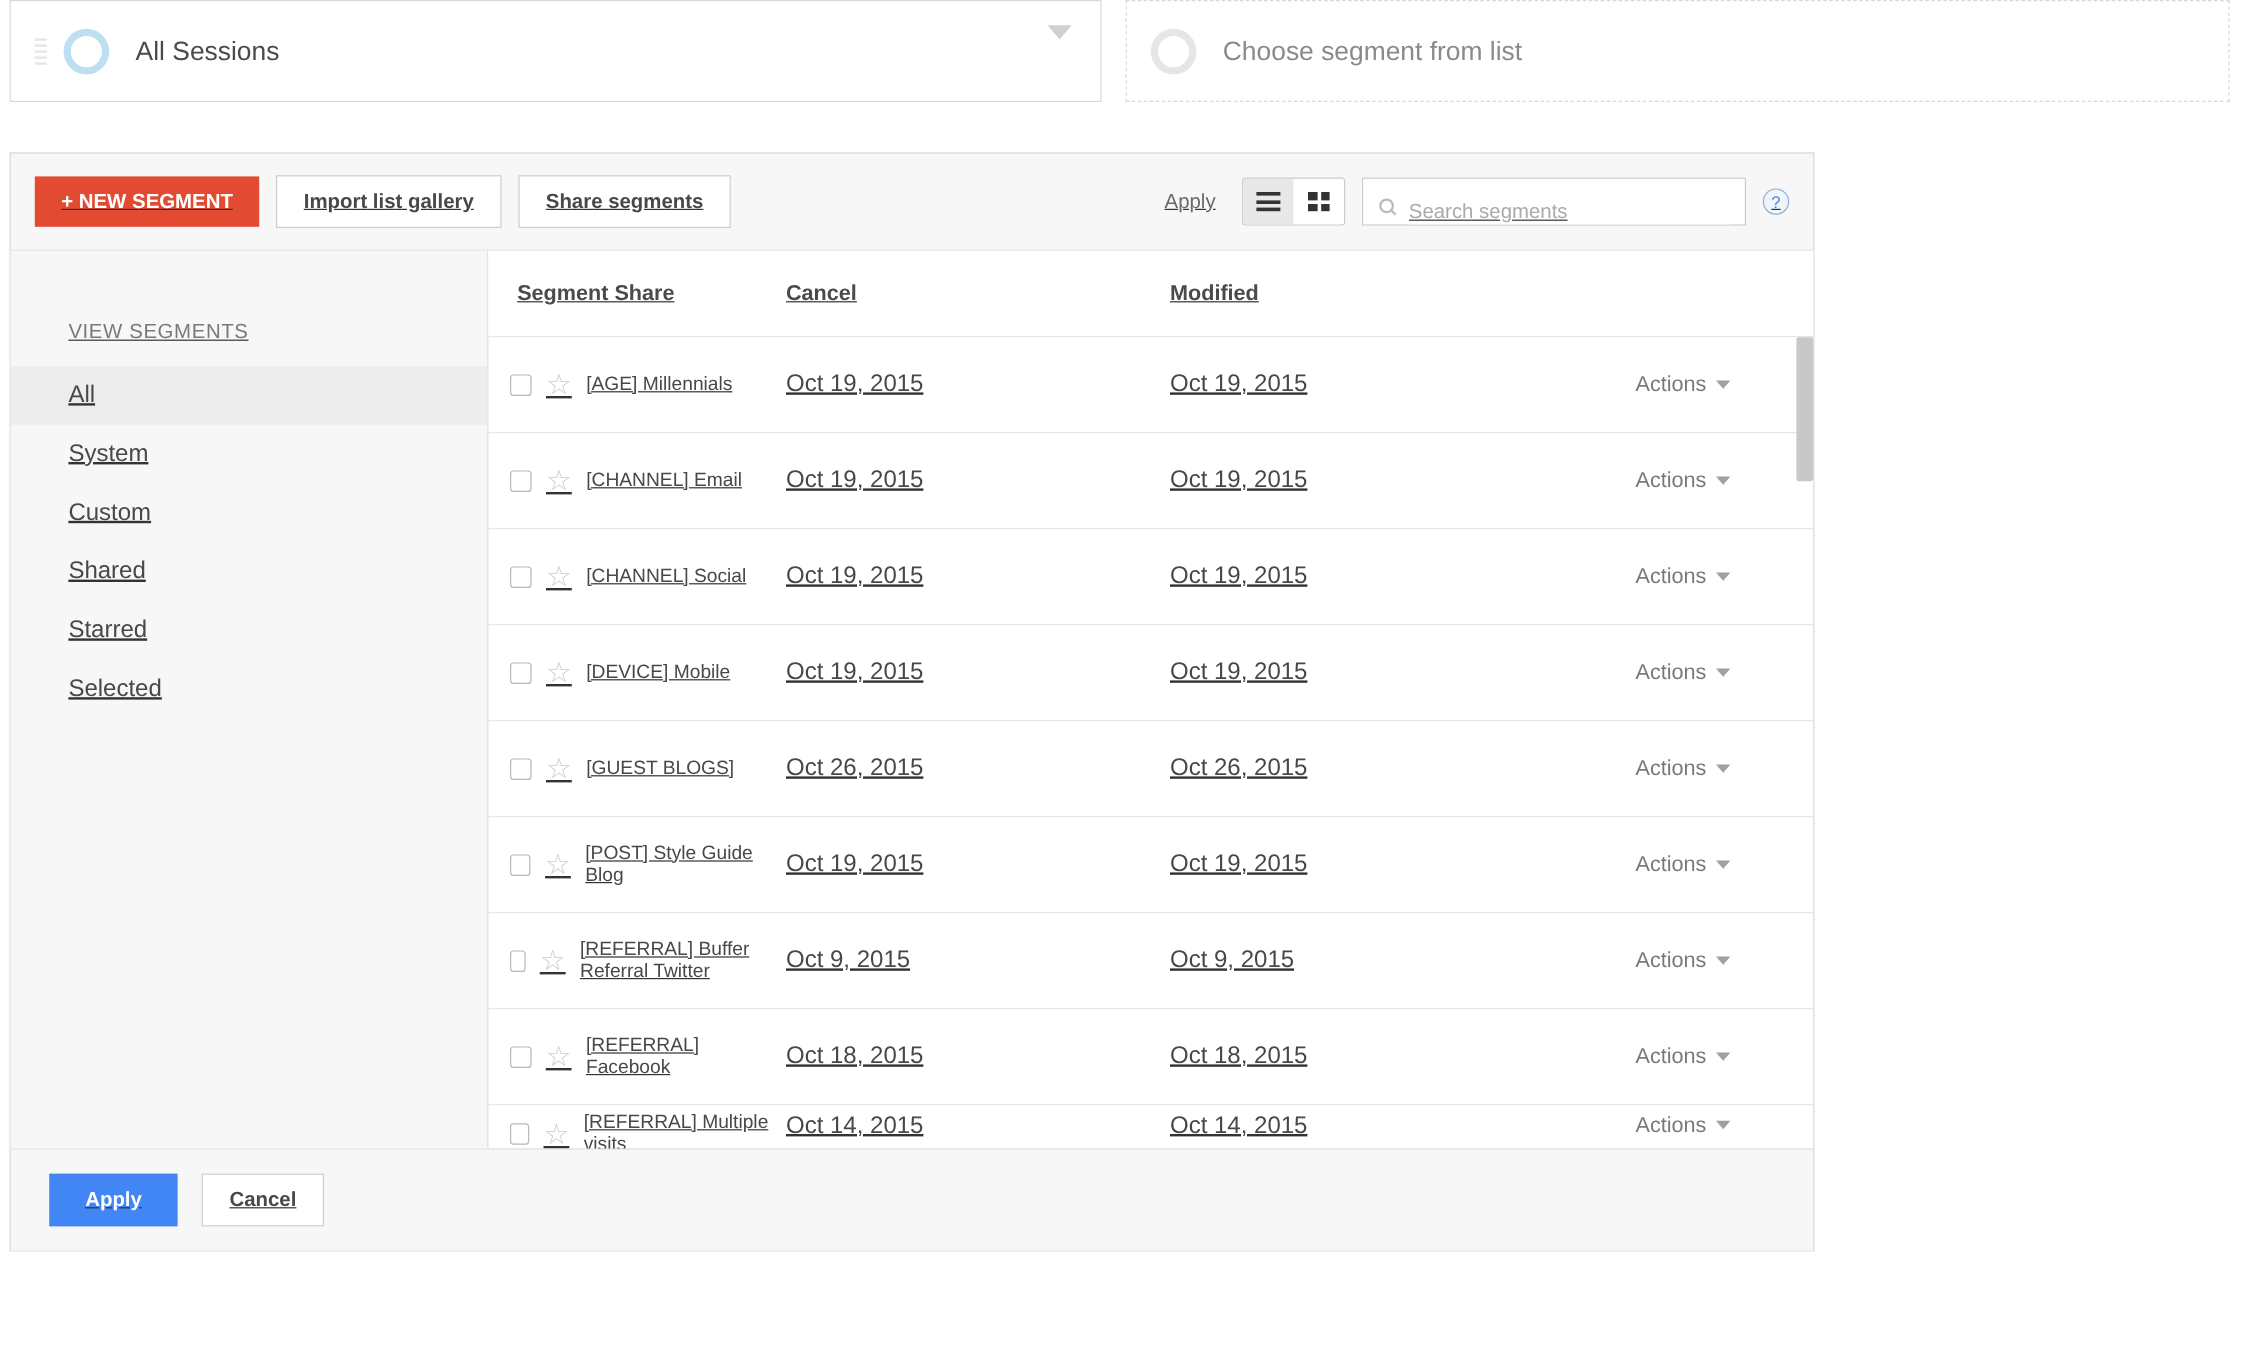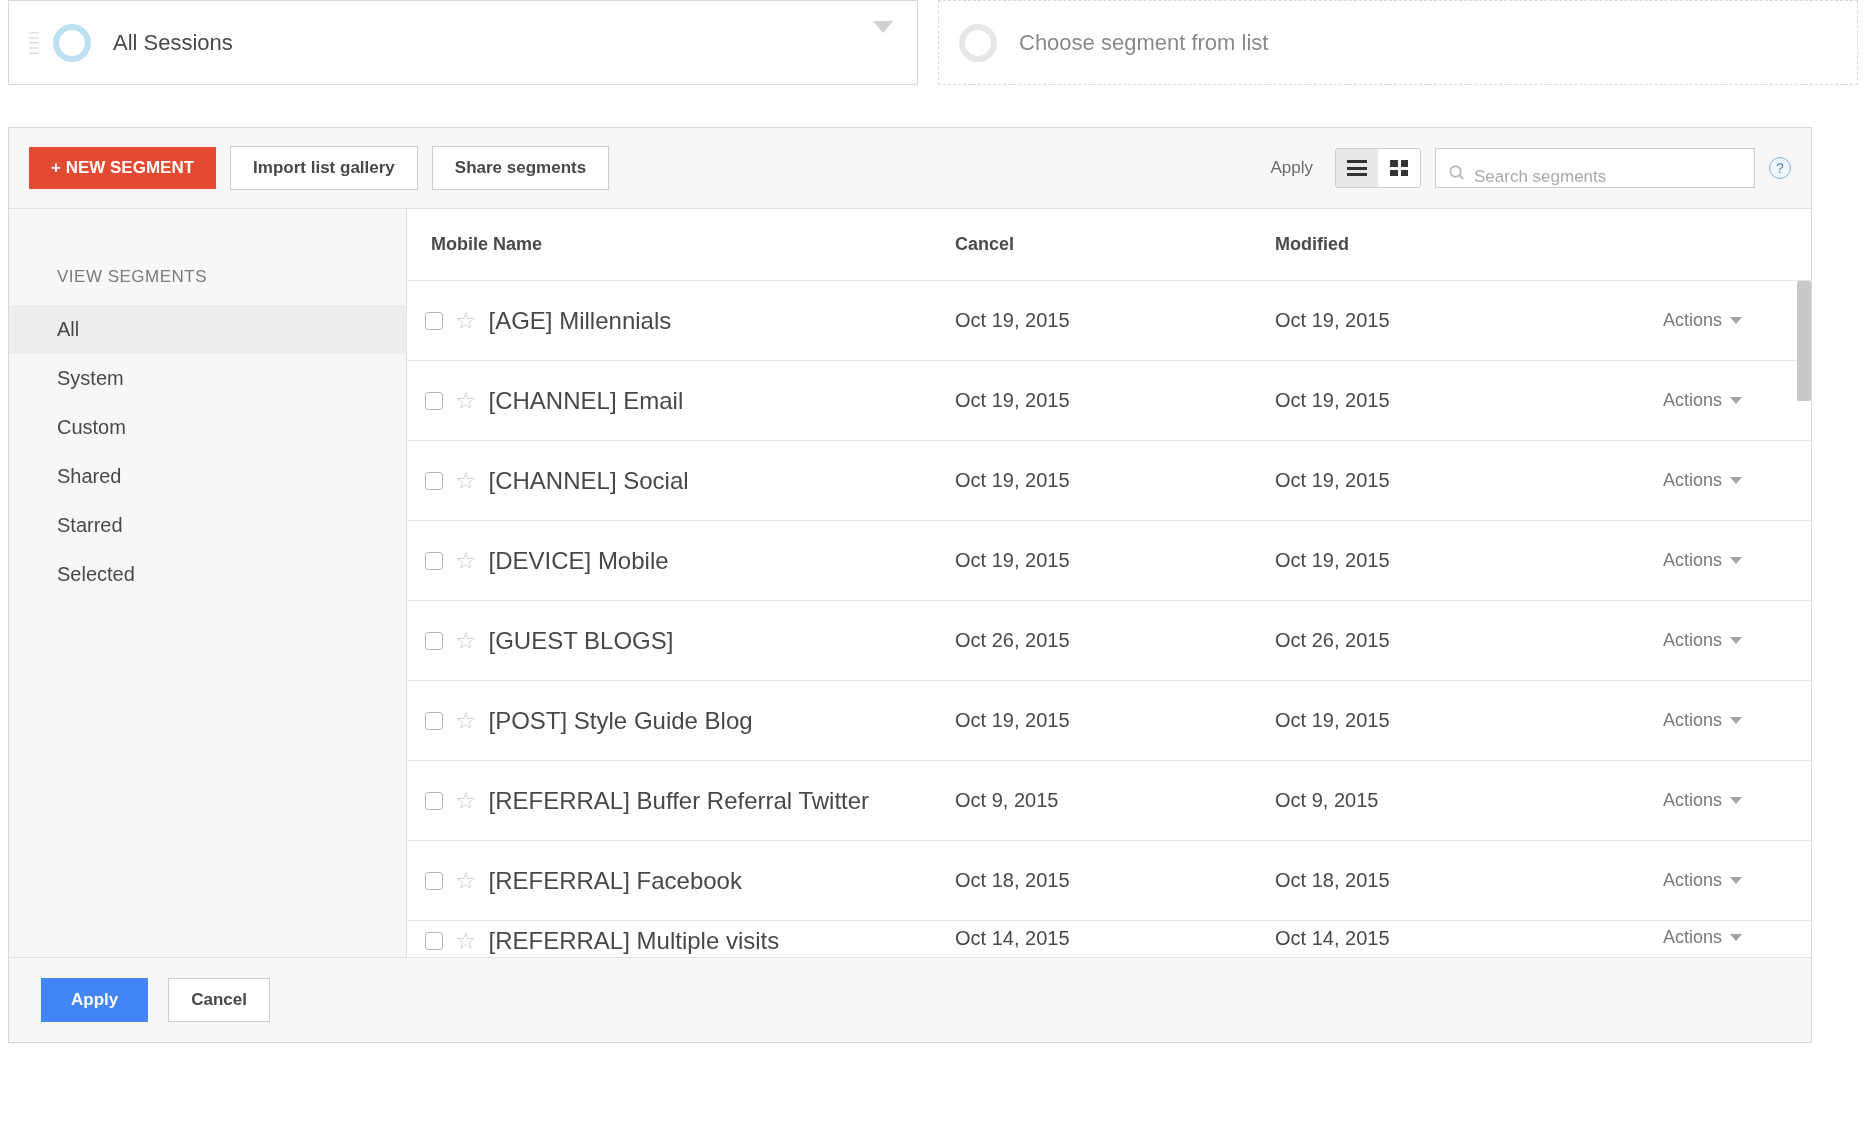--- a/index.html
+++ b/index.html
@@ -75,22 +75,23 @@
   width: 0;
   height: 0;
   border-left: 10px solid transparent;
   border-right: 10px solid transparent;
   border-top: 12px solid #d0d0d0;
 }
 .main-panel {
   margin-top: 30px;
   border: 1px solid #d8d8d8;
   background: #f7f7f7;
-  width: 1804px;
+  width: 1504px;
   margin-left: 8px;
+  text-decoration: underline;
 }
 .toolbar {
   display: flex;
   align-items: center;
   padding: 18px 20px;
   gap: 14px;
 }
 .btn {
   border: 1px solid #ccc;
   background: #fff;
@@ -261,21 +262,21 @@
   margin-right: 12px;
   cursor: pointer;
 }
 .star {
   color: #ccc;
   font-size: 24px;
   margin-right: 12px;
   cursor: pointer;
 }
 .seg-name {
-  font-size: 24px;
+  font-size: 16px;
   color: #484848;
 }
 .actions-btn {
   color: #7a7a7a;
   font-size: 18px;
   cursor: pointer;
   display: inline-flex;
   align-items: center;
   gap: 8px;
 }
@@ -377,21 +378,21 @@
           <div class="sidebar-item">Custom</div>
           <div class="sidebar-item">Shared</div>
           <div class="sidebar-item">Starred</div>
           <div class="sidebar-item">Selected</div>
         </div>
     </div>
 
     <div class="table-wrap">
       <div class="table-row header">
         <div class="col-name">
-            <span class="th" style="margin-left:6px">Mobile Name</span>
+            <span class="th" style="margin-left:6px">Segment Share</span>
           </div>
         <div class="col-created th">Cancel</div>
         <div class="col-modified th">Modified</div>
         <div class="col-actions"></div>
       </div>
       <div id="table-body">
           <div class="table-row">
             <div class="col-name">
               <div class="checkbox"></div>
               <span class="star">☆</span>

